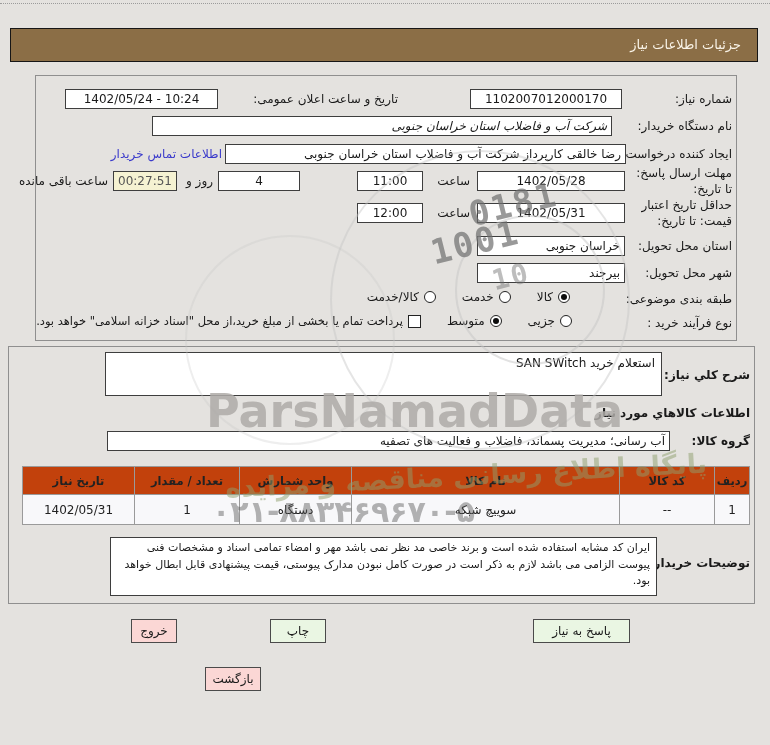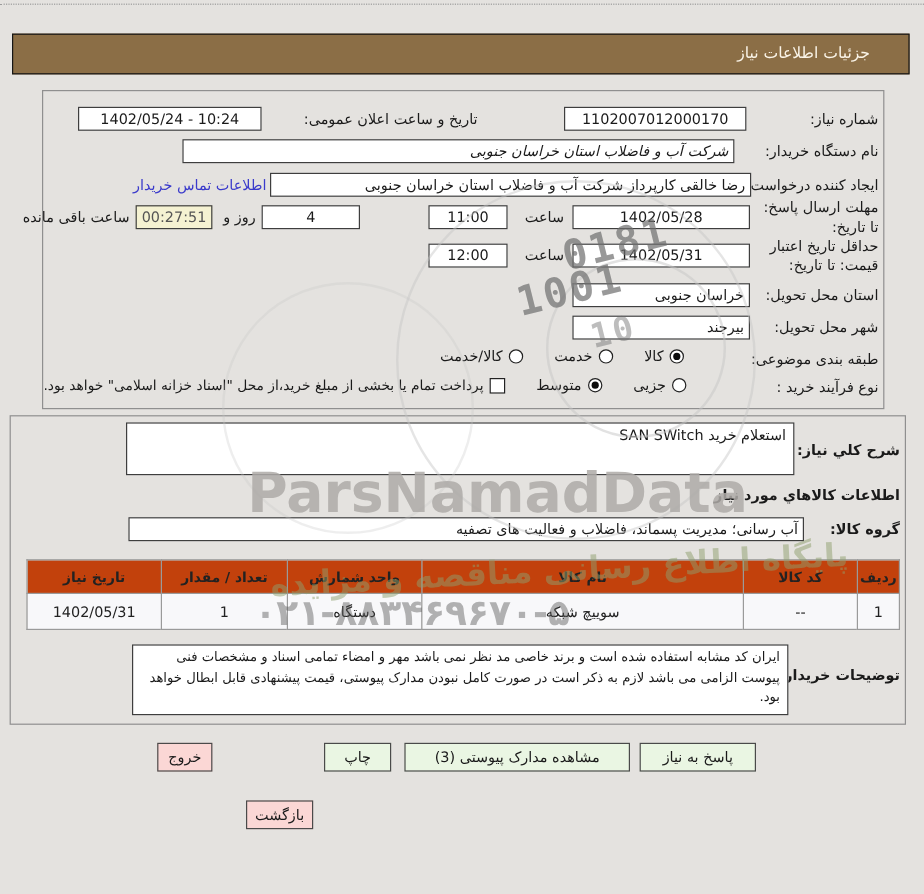--- a/index.html
+++ b/index.html
@@ -13,21 +13,21 @@
     color:#1a1a1a;
   }
   .page{ position:absolute; inset:0; width:770px; height:745px; }
 
   .top-dotted{ position:absolute; left:0; top:3px; width:770px; border-top:1px dotted #9b9b9b; }
 
   .title-bar{
     position:absolute; left:10px; top:28px; width:748px; height:34px;
     background:#8b6e46; border:1px solid #161616;
     color:#faf4e8; font-size:13px; line-height:32px;
-    padding-right:32px; z-index:2;
+    padding-right:16px; z-index:2;
   }
 
   .box{ position:absolute; border:1px solid #8f8f8f; z-index:1; }
   .box1{ left:35px; top:75px; width:702px; height:266px; }
   .box2{ left:8px;  top:346px; width:747px; height:258px; }
 
   .lbl{ position:absolute; font-size:12px; white-space:nowrap; z-index:3; }
   .lbl.b{ font-weight:bold; }
   .lbl.two{ white-space:normal; width:105px; text-align:right; line-height:1.3; }
 
@@ -240,21 +240,20 @@
         <td>1</td>
         <td class="ltrcell">1402/05/31</td>
       </tr>
     </tbody>
   </table>
 
   <span class="lbl b p-notes-lbl">توضیحات خریدار:</span>
   <div class="notes">ایران کد مشابه استفاده شده است و برند خاصی مد نظر نمی باشد مهر و امضاء تمامی اسناد و مشخصات فنی پیوست الزامی می باشد لازم به ذکر است در صورت کامل نبودن  مدارک پیوستی،  قیمت پیشنهادی قابل ابطال خواهد بود.</div>
 
   <div class="btn green btn-respond">پاسخ به نیاز</div>
-  <div class="btn green btn-view">مشاهده مدارک پیوستی (3)</div>
   <div class="btn green btn-print">چاپ</div>
   <div class="btn pink btn-back">بازگشت</div>
   <div class="btn pink btn-exit">خروج</div>
 
   <div class="wm wm-circle wm-c1"></div>
   <div class="wm wm-circle wm-c2"></div>
   <div class="wm wm-circle wm-c3"></div>
   <div class="wm wm-stamp wm-s1">0181</div>
   <div class="wm wm-stamp wm-s2">1001</div>
   <div class="wm wm-stamp wm-s3">10</div>

